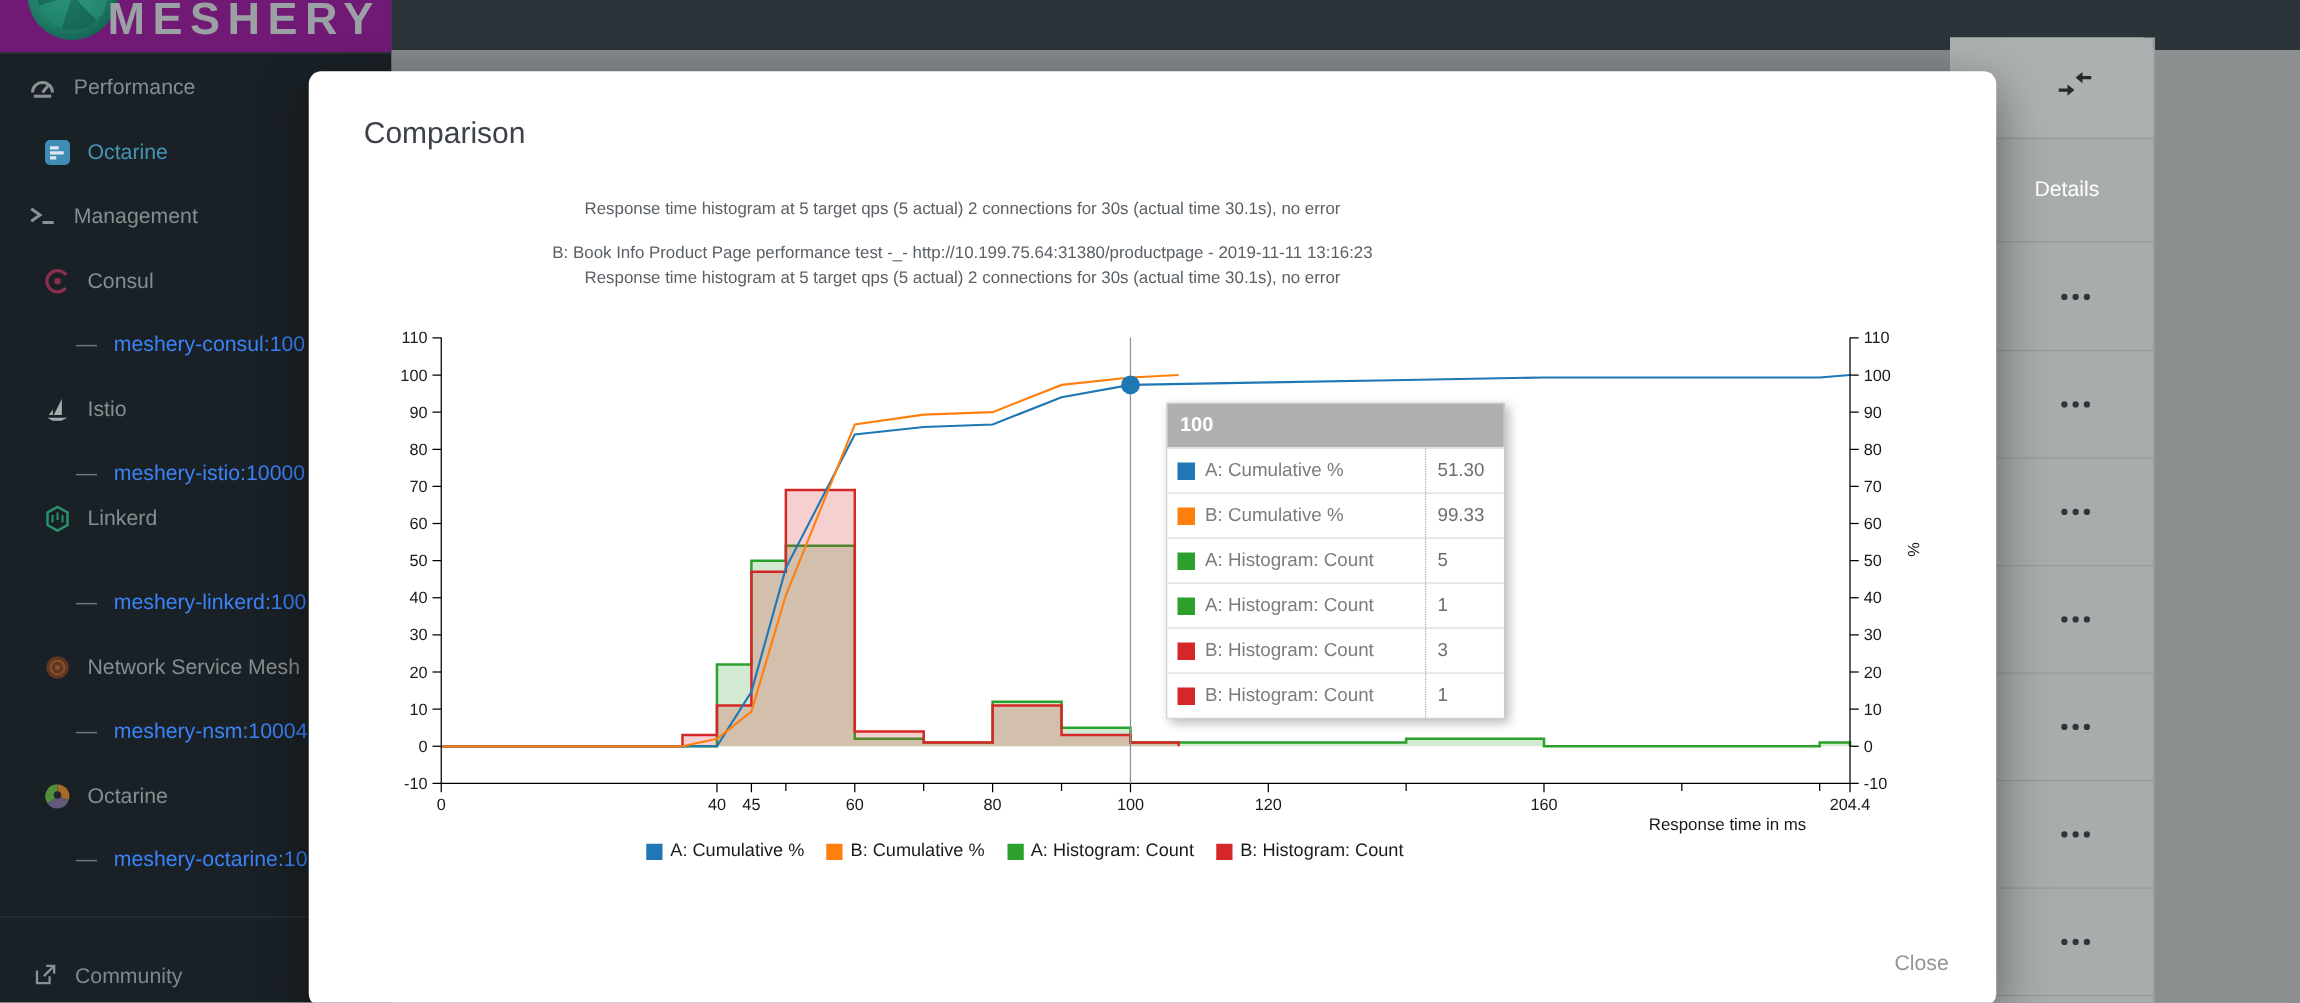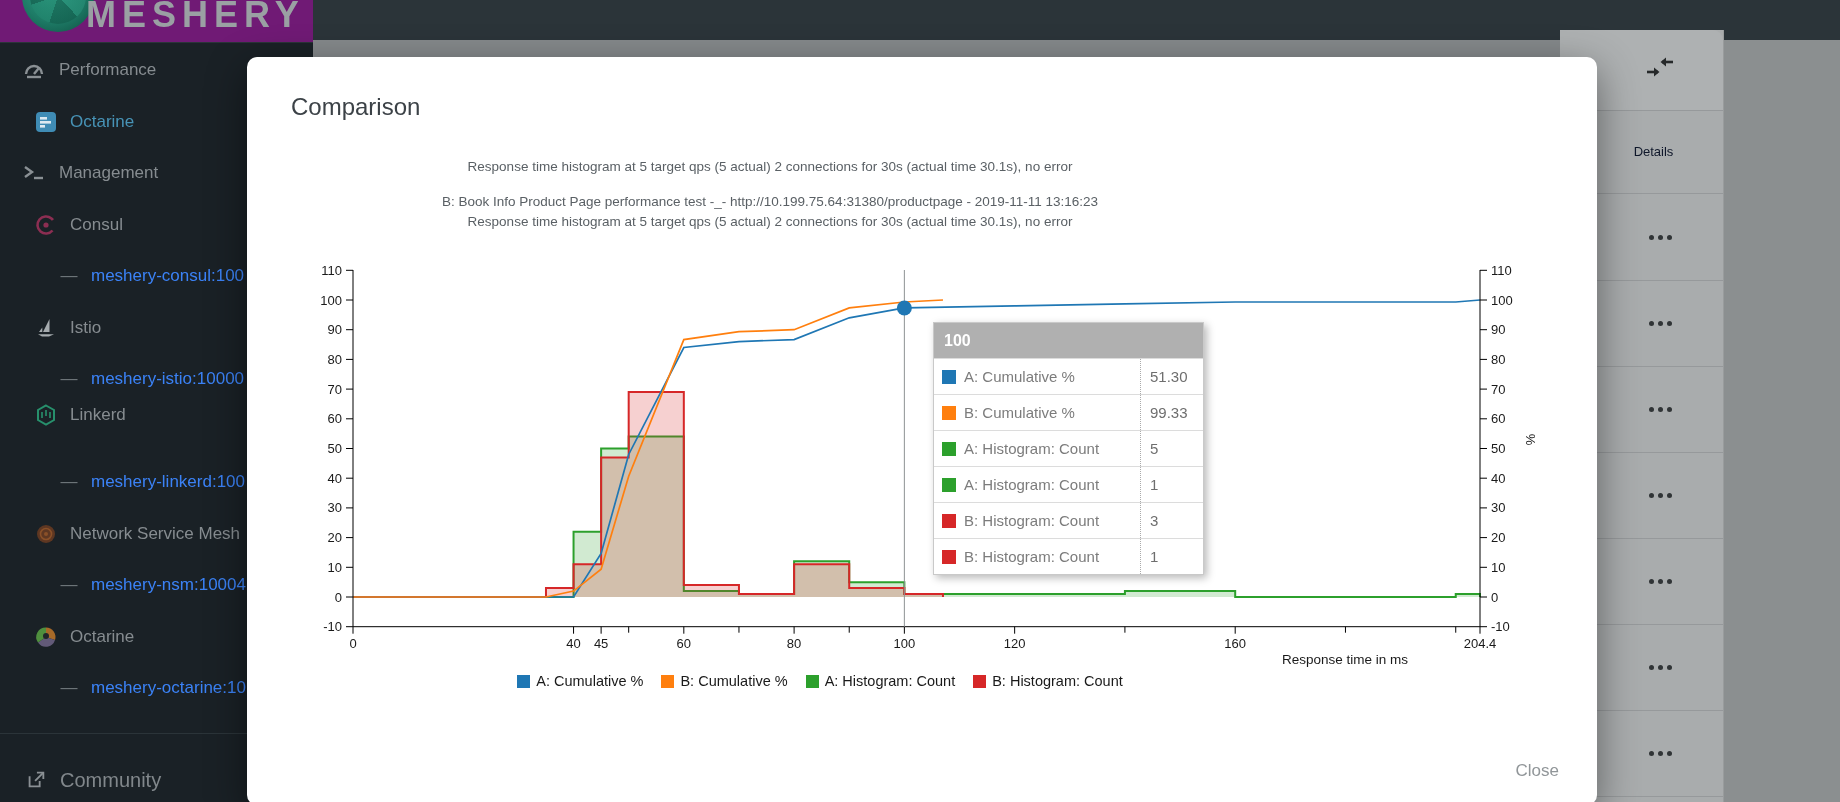--- a/index.html
+++ b/index.html
@@ -11,21 +11,21 @@
   .topbar { position:absolute; left:313px; top:0; width:1527px; height:40px; background:#2b3439; }
   .main-bg { position:absolute; left:313px; top:40px; right:0; bottom:0; background:#85898b; }
   .details-col { position:absolute; left:1560px; top:30px; width:163px; height:772px; background:#a9acad; }
   .details-card-top { position:absolute; left:1560px; top:30px; width:163px; height:80px;
      background:#aeb1b2; border-radius:0 10px 0 0; }
   .right-bg { position:absolute; left:1723px; top:40px; width:117px; height:762px; background:#8b8f90; }
   .v-divider { position:absolute; left:1723px; top:30px; width:1px; height:772px; background:#999c9d; }
   .h-div { position:absolute; left:1597px; width:126px; height:1px; background:#96999b; }
   .details-header { position:absolute; left:1597px; top:110px; width:113px; height:83px;
      display:flex; align-items:center; justify-content:center;
-     font-size:13px; color:#0f172a; }
+     font-size:17px; color:#ffffff; }
   .dots-row { position:absolute; left:1597px; width:126px; height:40px;
      display:flex; align-items:center; justify-content:center; gap:4px; cursor:pointer; }
   .dots-row i { width:5px; height:5px; border-radius:50%; background:#303436; }
   .compress-btn { position:absolute; left:1634px; top:50px; width:52px; height:34px;
      display:flex; align-items:center; justify-content:center; }
 
   
   .sidebar { position:absolute; left:0; top:0; width:313px; height:802px; background:#1a2126; }
   .logo-strip { position:absolute; left:0; top:0; width:313px; height:42px; background:#701a75; overflow:hidden; }
   .logo-circle { position:absolute; left:22px; top:-40px; width:72px; height:72px; border-radius:50%;
@@ -40,32 +40,32 @@
   .nav-row .lbl { position:absolute; font-size:17px; color:#868c90; white-space:nowrap; }
   .nav-row.lv0 .ic { left:20px; width:28px; height:28px; }
   .nav-row.lv0 .lbl { left:59px; }
   .nav-row.lv1 .ic { left:32px; width:27px; height:27px; }
   .nav-row.lv1 .lbl { left:70px; }
   .nav-row.lv2 .ic { left:60px; width:18px; height:18px; color:#70777b; font-size:17px; }
   .nav-row.lv2 .lbl { left:91px; color:#3b82f6; }
   .nav-row.active .lbl { color:#4793b6; }
   .community-row { position:absolute; left:0; top:759px; width:313px; height:43px; display:flex; align-items:center; cursor:pointer; }
   .community-row .ic { position:absolute; left:25px; width:24px; height:24px; }
-  .community-row .lbl { position:absolute; left:60px; font-size:20px; color:#81878b; }
+  .community-row .lbl { position:absolute; left:60px; font-size:17px; color:#81878b; }
 
   
   .modal { position:absolute; left:247px; top:25px; width:1350px; height:748px; background:#fff;
      border-radius:10px; box-shadow:0 12px 40px rgba(0,0,0,.45);margin-top:32px; }
   .modal-title { position:absolute; left:44px; top:36px; font-size:24px; color:#3c4247; }
   .chart-titles { position:absolute; left:33px; top:100px; width:980px; text-align:center;
      font-size:13.5px; color:#5a6065; line-height:20px; }
   .chart-titles .block { margin-bottom:15px; }
   .chart-svg { position:absolute; left:33px; top:195px; width:1300px; height:430px; }
   .pct-label { position:absolute; left:1278px; top:375px; font-size:13px; color:#1a1a1a; transform:rotate(90deg); }
-  .xaxis-label { position:absolute; left:1035px; top:595px; width:200px; text-align:left;
+  .xaxis-label { position:absolute; left:1035px; top:595px; width:200px; text-align:center;
      font-size:13.5px; color:#1a1a1a; }
   .legend { position:absolute; left:33px; top:616px; width:1080px; display:flex;
      justify-content:center; gap:18px; }
   .legend .item { display:flex; align-items:center; gap:6px; cursor:pointer; }
   .legend .sw { width:13px; height:13px; }
   .legend .tx { font-size:14.5px; color:#1a1a1a; }
   .close-btn { position:absolute; right:28px; bottom:16px; padding:8px 10px; font-size:17px;
      color:#919699; background:none; border:none; cursor:pointer; font-family:inherit; }
 
   

